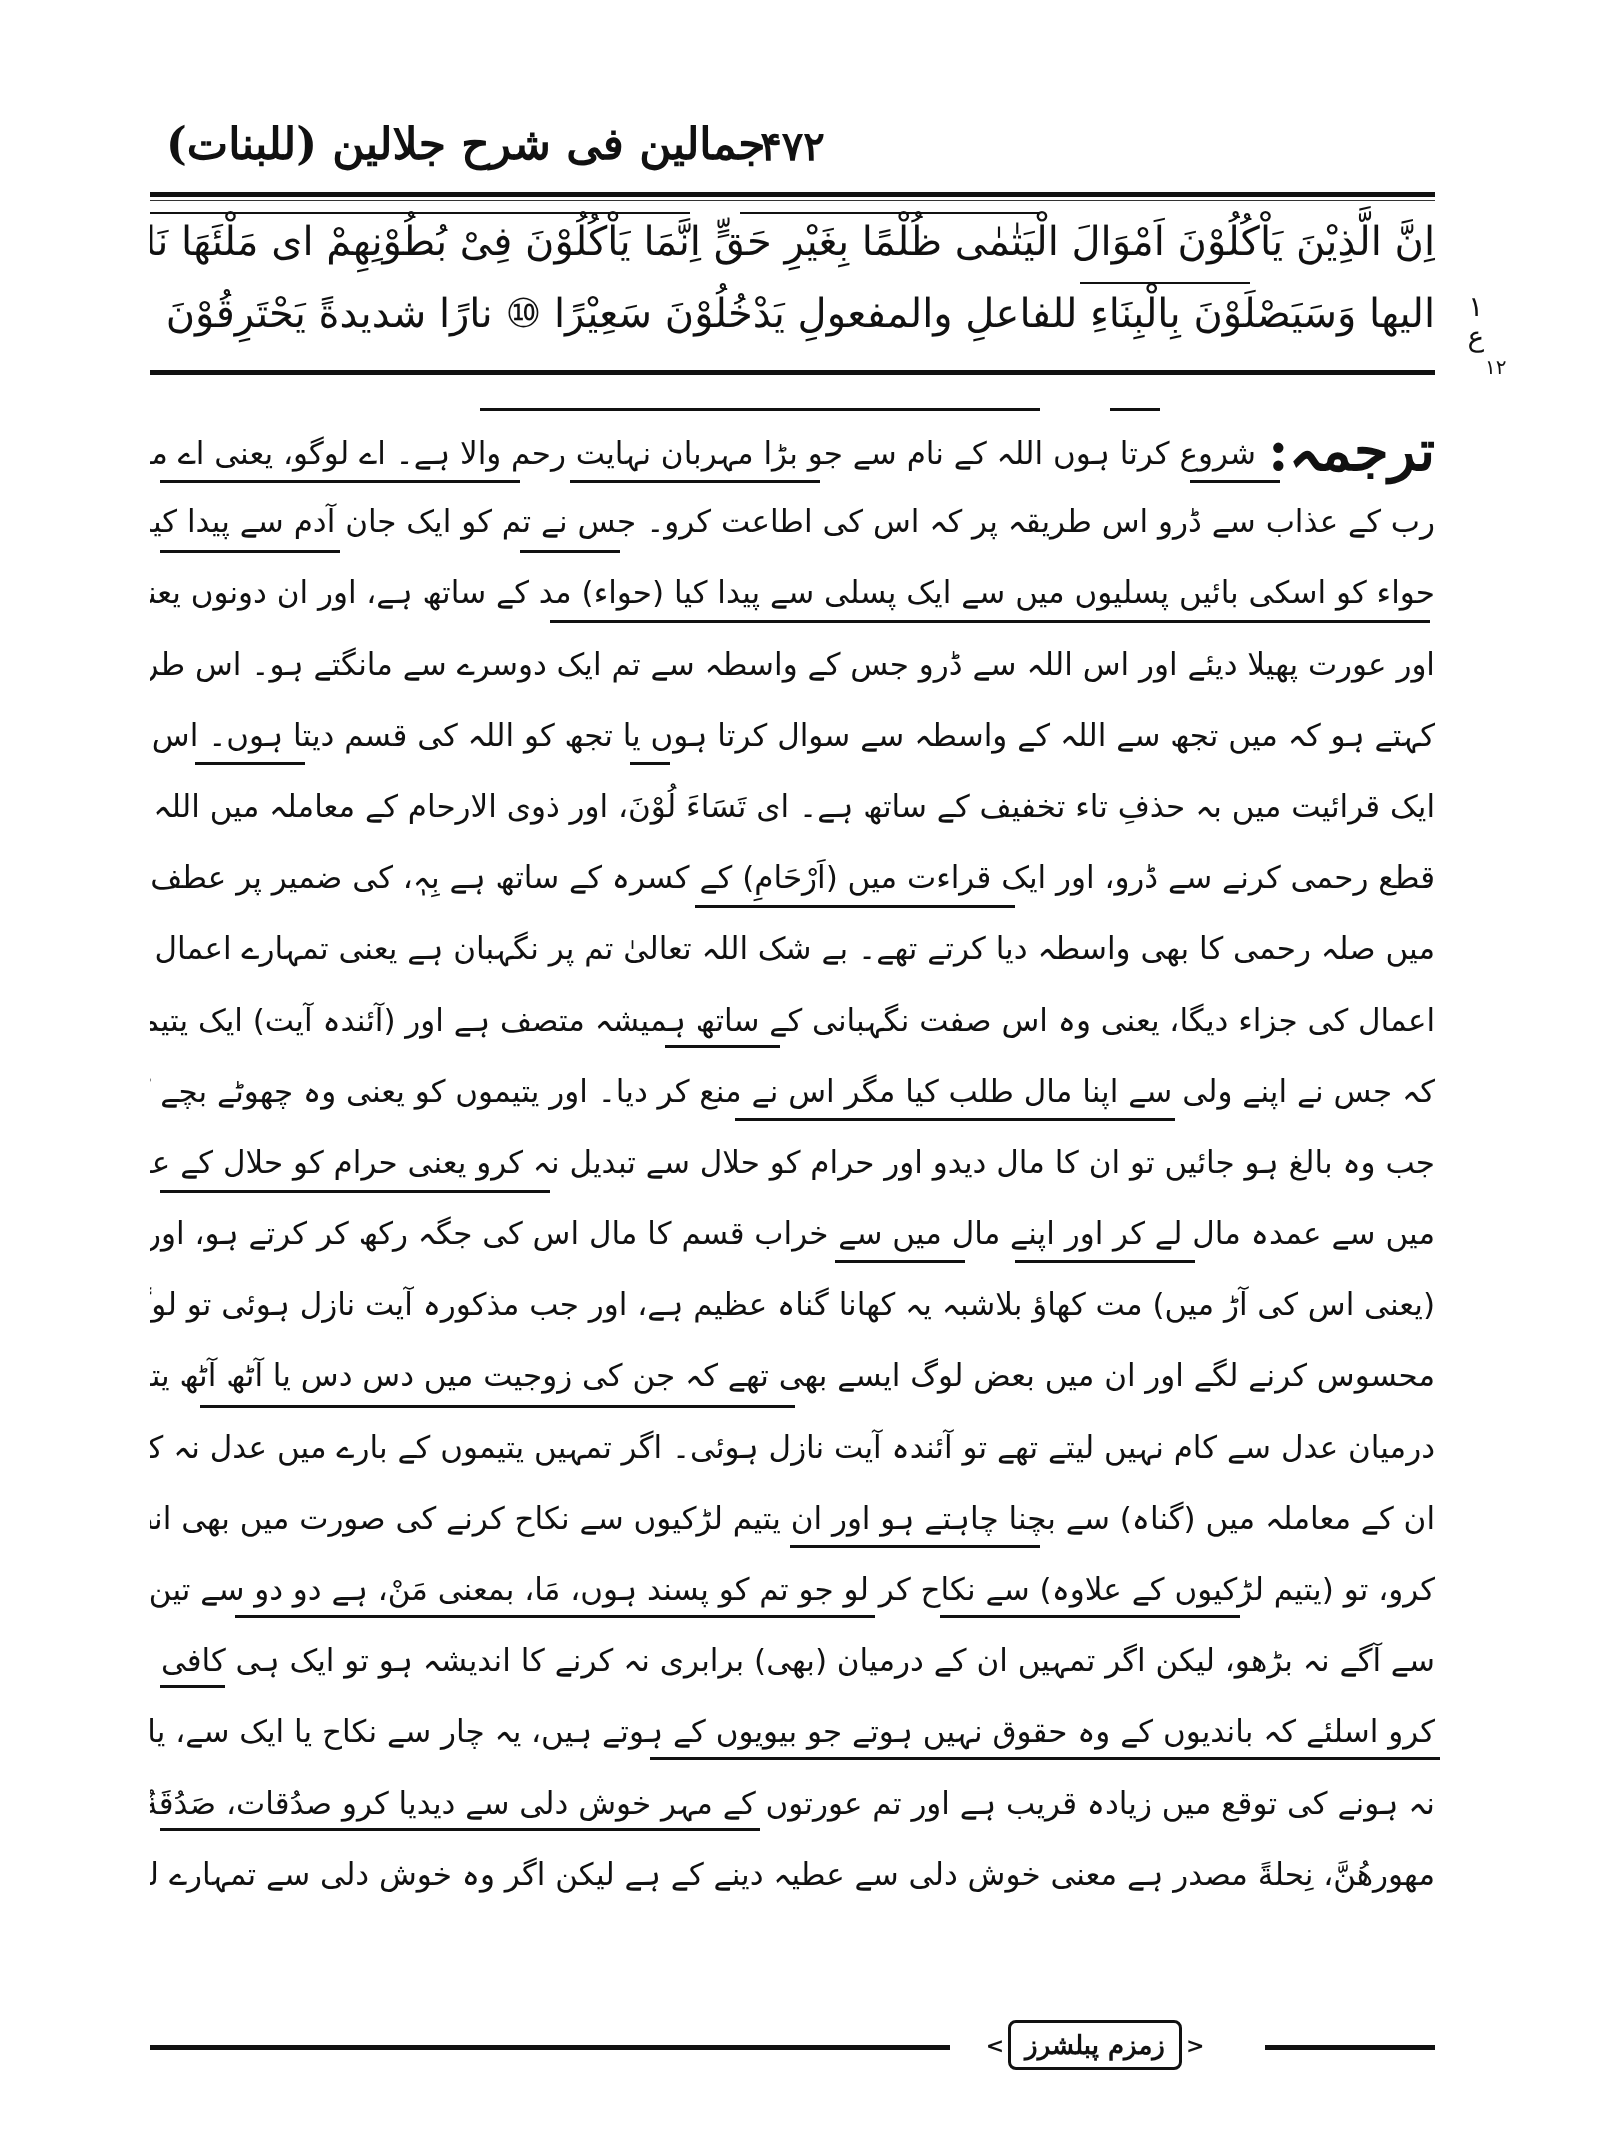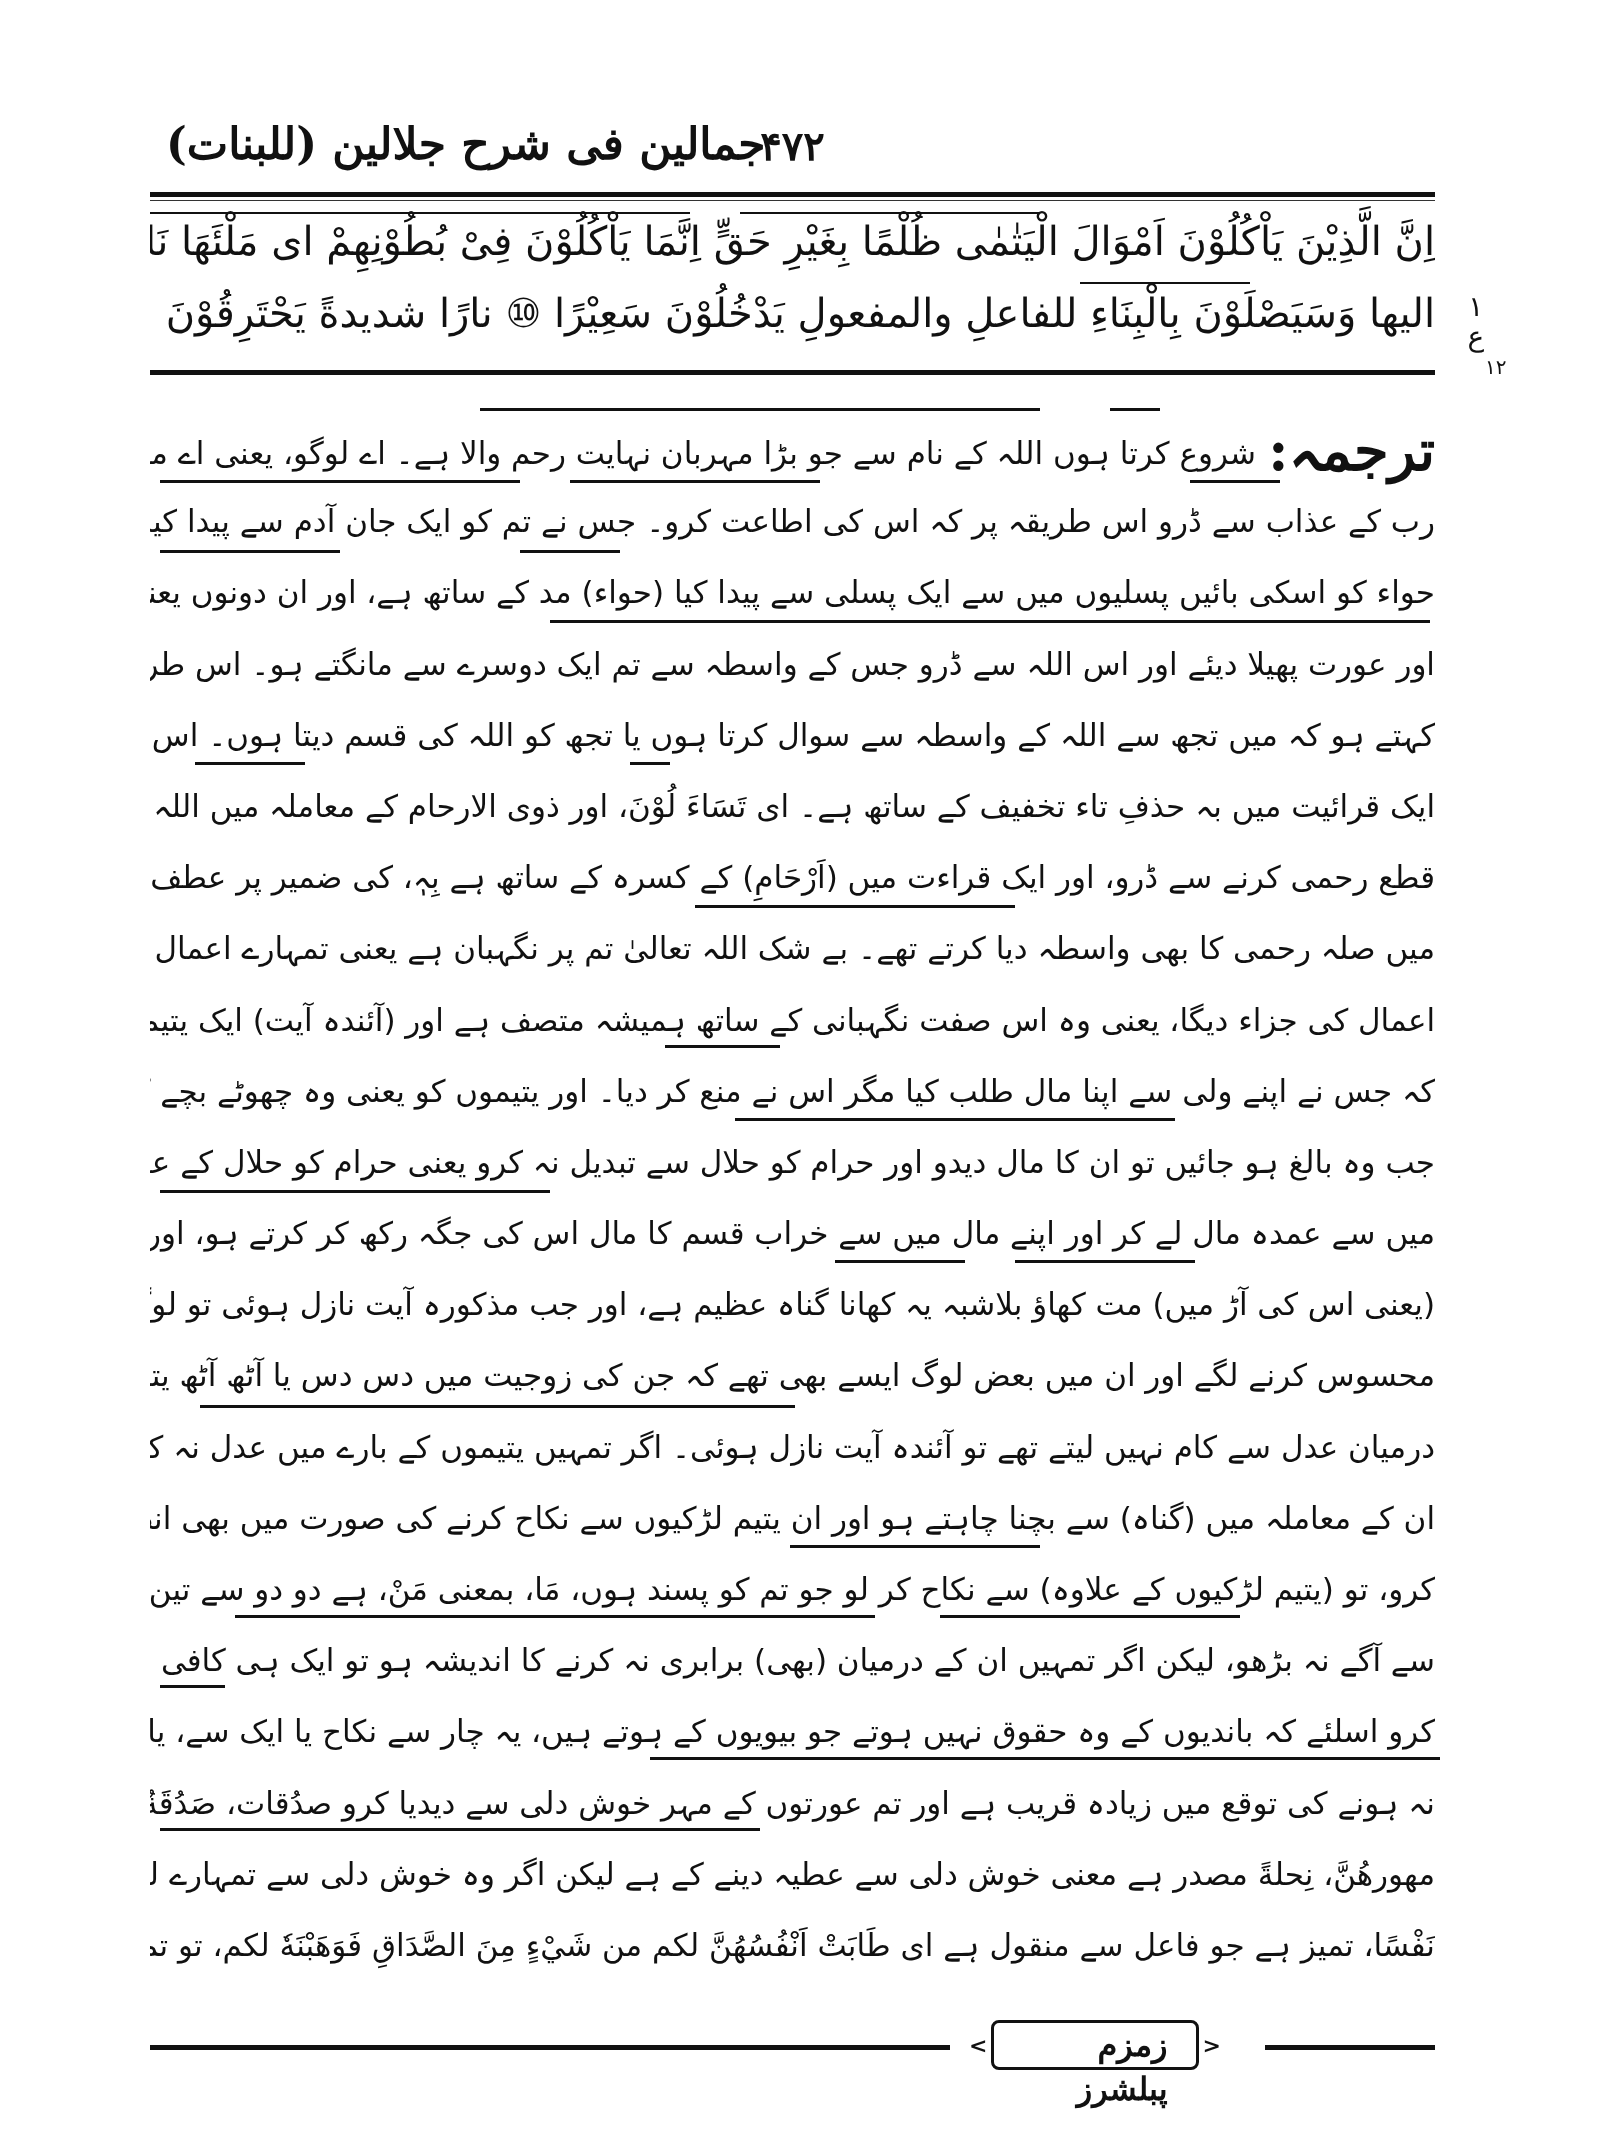--- a/index.html
+++ b/index.html
@@ -16,21 +16,21 @@
   .verse-line { height: 72px; line-height: 72px; font-size: 40px; white-space: nowrap; overflow: hidden; text-align: justify; }
   .margin-marker { position: absolute; left: 1445px; top: 292px; font-size: 28px; font-family: "DejaVu Serif", serif; line-height: 30px; text-align: center; }
   .translation { position: absolute; top: 415px; left: 0; right: 0; direction: rtl; font-family: "DejaVu Sans", sans-serif; }
   .tr-line { height: 71.2px; line-height: 71.2px; font-size: 31px; white-space: nowrap; overflow: hidden; position: relative; }
   .tr-label { font-size: 56px; font-weight: bold; font-family: "DejaVu Serif", serif; margin-left: 12px; vertical-align: -6px; }
   .ul { position: absolute; height: 3px; background: #111; }
   .footer { position: absolute; top: 2020px; left: 0; right: 0; height: 54px; }
   .footer .line-left { position: absolute; left: 0; top: 25px; width: 800px; height: 5px; background: #111; }
   .footer .line-right { position: absolute; right: 0; top: 25px; width: 170px; height: 5px; background: #111; }
   .footer .badge { position: absolute; left: 815px; top: 0; width: 260px; height: 50px; display: flex; align-items: center; justify-content: center; }
-  .footer .badge .box { border: 3px solid #111; border-radius: 8px; padding: 0 28px; height: 44px; line-height: 44px; font-size: 32px; font-weight: bold; direction: rtl; font-family: "DejaVu Serif", serif; }
+  .footer .badge .box { border: 3px solid #111; border-radius: 8px; padding: 0 14px; height: 44px; line-height: 44px; font-size: 26px; font-weight: bold; direction: rtl; font-family: "DejaVu Serif", serif; }
   .footer .badge .chev { font-size: 22px; font-weight: bold; margin: 0 4px; }
 </style>
 </head>
 <body>
 
 <div class="page">
 
   <div class="header">
     <span class="pagenum">۴۷۲</span>
     <span class="booktitle">جمالین فی شرح جلالین (للبنات)</span>
@@ -63,21 +63,20 @@
     <div class="tr-line">میں سے عمدہ مال لے کر اور اپنے مال میں سے خراب قسم کا مال اس کی جگہ رکھ کر کرتے ہو، اور ان کے مالوں کو اپنے مالوں سے ملا کر</div>
     <div class="tr-line">(یعنی اس کی آڑ میں) مت کھاؤ بلاشبہ یہ کھانا گناہ عظیم ہے، اور جب مذکورہ آیت نازل ہوئی تو لوگ یتیموں کی کفالت میں حرج</div>
     <div class="tr-line">محسوس کرنے لگے اور ان میں بعض لوگ ایسے بھی تھے کہ جن کی زوجیت میں دس دس یا آٹھ آٹھ یتیم بیویاں تھیں اور وہ ان کے</div>
     <div class="tr-line">درمیان عدل سے کام نہیں لیتے تھے تو آئندہ آیت نازل ہوئی۔ اگر تمہیں یتیموں کے بارے میں عدل نہ کرنے کا اندیشہ ہو اور تم</div>
     <div class="tr-line">ان کے معاملہ میں (گناہ) سے بچنا چاہتے ہو اور ان یتیم لڑکیوں سے نکاح کرنے کی صورت میں بھی انصاف نہ کرنے کا اندیشہ</div>
     <div class="tr-line">کرو، تو (یتیم لڑکیوں کے علاوہ) سے نکاح کر لو جو تم کو پسند ہوں، مَا، بمعنی مَنْ، ہے دو دو سے تین تین سے چار چار سے اس</div>
     <div class="tr-line">سے آگے نہ بڑھو، لیکن اگر تمہیں ان کے درمیان (بھی) برابری نہ کرنے کا اندیشہ ہو تو ایک ہی کافی ہے یا اپنی باندیوں پر اکتفاء</div>
     <div class="tr-line">کرو اسلئے کہ باندیوں کے وہ حقوق نہیں ہوتے جو بیویوں کے ہوتے ہیں، یہ چار سے نکاح یا ایک سے، یا باندی پر اکتفاء زیادتی</div>
     <div class="tr-line">نہ ہونے کی توقع میں زیادہ قریب ہے اور تم عورتوں کے مہر خوش دلی سے دیدیا کرو صدُقات، صَدُقَةٌ کی جمع ہے صَدُقَاتِهِنَّ ای</div>
     <div class="tr-line">مهورهُنَّ، نِحلةً مصدر ہے معنی خوش دلی سے عطیہ دینے کے ہے لیکن اگر وہ خوش دلی سے تمہارے لئے اس میں سے کچھ چھوڑ دیں</div>
-    <div class="tr-line">نَفْسًا، تمیز ہے جو فاعل سے منقول ہے ای طَابَتْ اَنْفُسُهُنَّ لكم من شَيْءٍ مِنَ الصَّدَاقِ فَوَهَبْنَهٗ لكم، تو تم</div>
   </div>
 
   <div class="ul" style="top:408px; left:330px; width:560px;"></div>
   <div class="ul" style="top:408px; left:960px; width:50px;"></div>
   <div class="ul" style="top:480px; left:10px; width:360px;"></div>
   <div class="ul" style="top:480px; left:420px; width:250px;"></div>
   <div class="ul" style="top:480px; left:1040px; width:90px;"></div>
   <div class="ul" style="top:550px; left:10px; width:180px;"></div>
   <div class="ul" style="top:550px; left:370px; width:100px;"></div>
   <div class="ul" style="top:620px; left:400px; width:880px;"></div>

